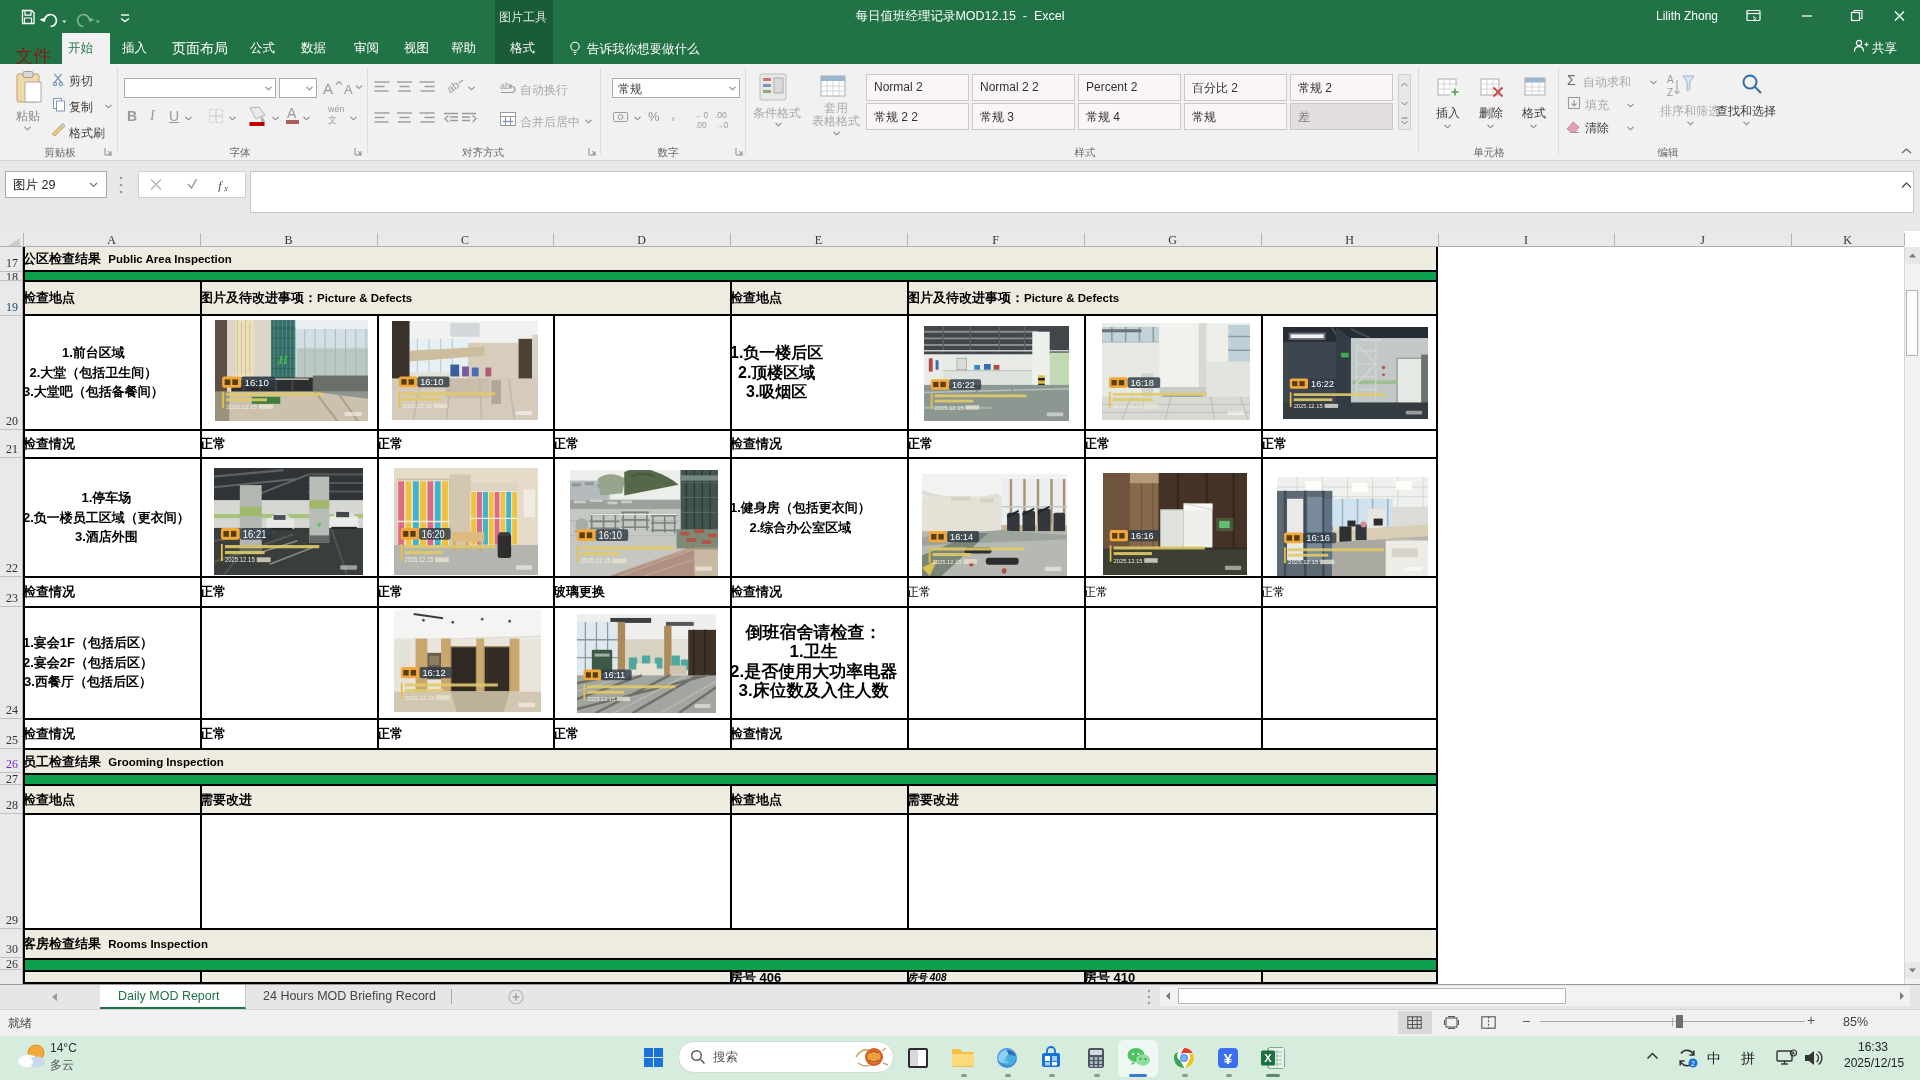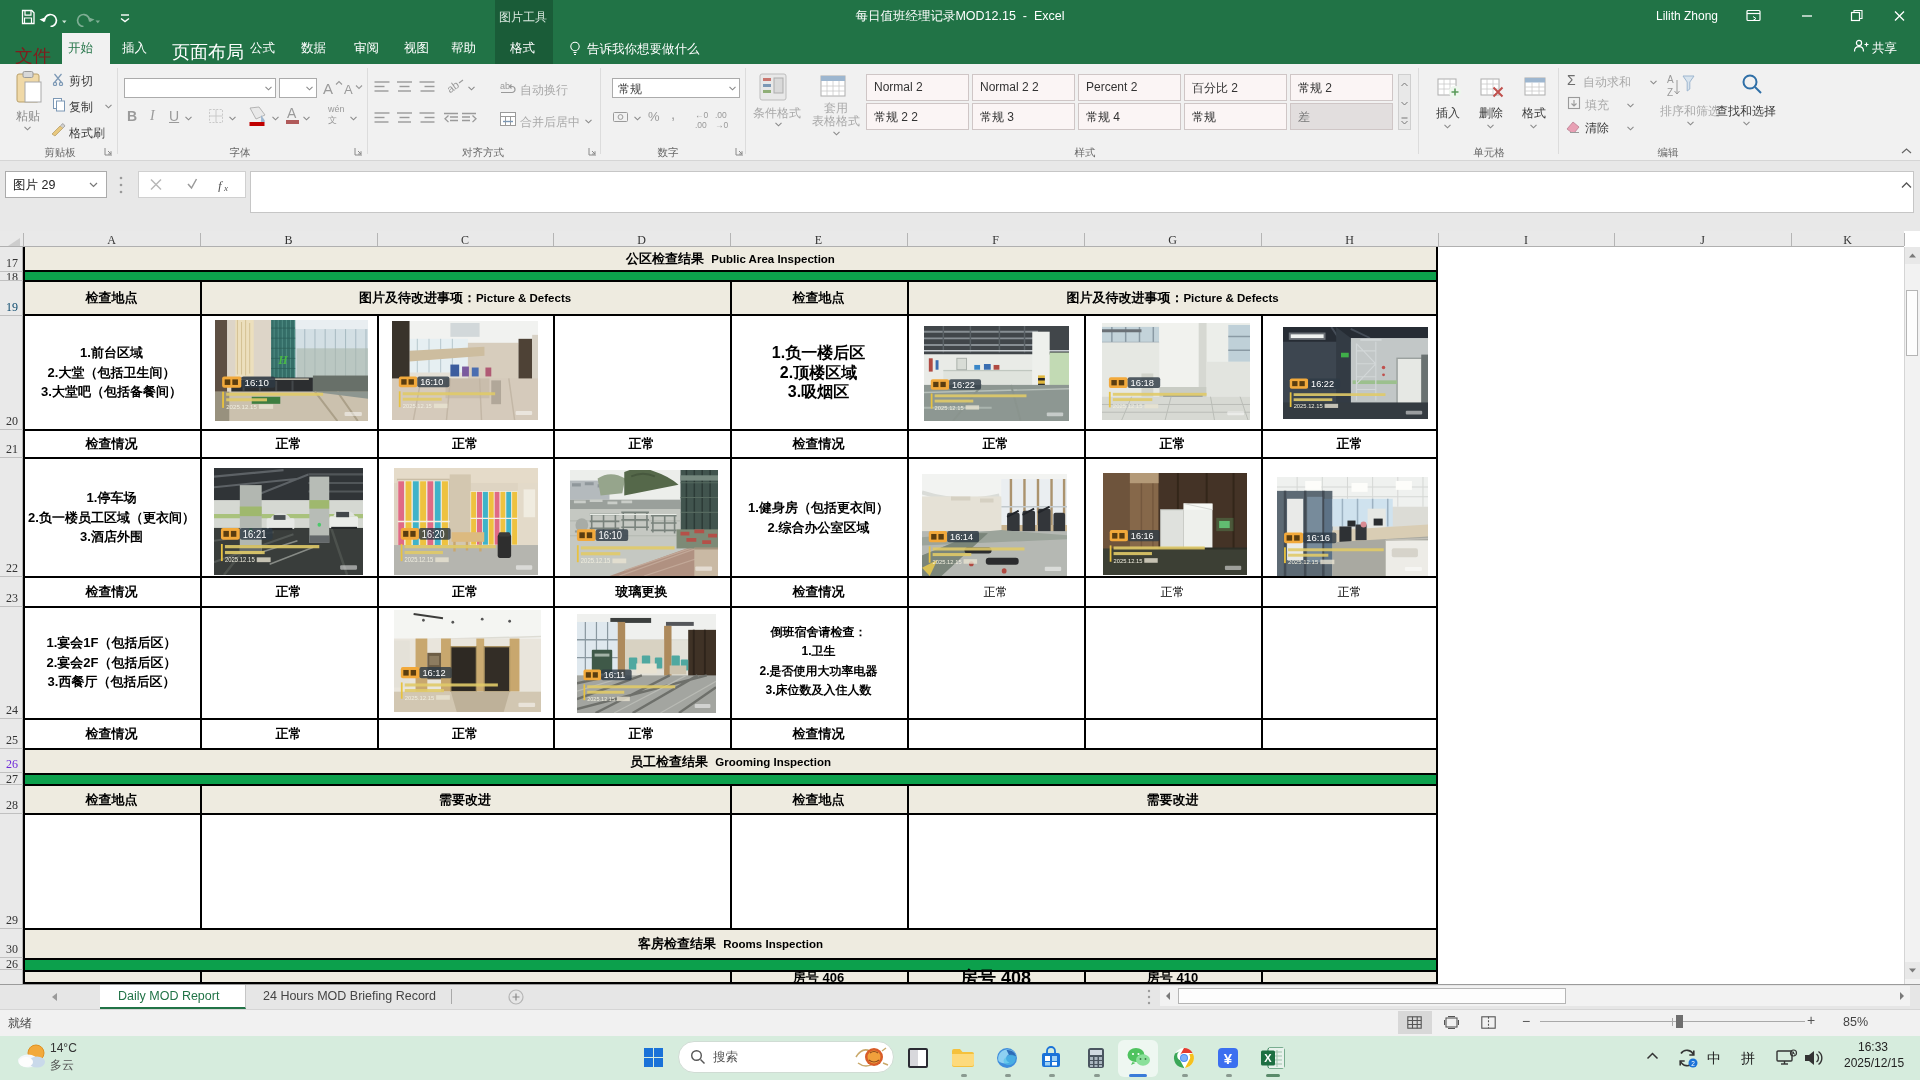--- a/index.html
+++ b/index.html
@@ -1,17 +1,17 @@
 <!DOCTYPE html>
 <html><head><meta charset="utf-8"><style>
 *{margin:0;padding:0;box-sizing:border-box}
 html,body{width:1920px;height:1080px;overflow:hidden;font-family:"Liberation Sans",sans-serif}
 .ab{position:absolute}
 .tx{position:absolute;white-space:nowrap}
-.cell{position:absolute;display:flex;align-items:center;justify-content:center;text-align:center;color:#000}
+.cell{position:absolute;display:flex;align-items:center;text-align:center;color:#000}
 .vline{position:absolute;background:#000;width:2px}
 .hline{position:absolute;background:#000;height:2px}
 svg{position:absolute;display:block}
 </style></head>
 <body style="background:#fff">
 <div class="ab" style="left:0;top:0;width:1920px;height:32px;background:#217346"></div>
 <svg class="ab" style="left:18px;top:7px" width="120" height="20" viewBox="0 0 120 20">
 <g fill="none" stroke="#fff" stroke-width="1.3">
 <path d="M4.5 3.5h9.2l2.3 2.3v10.7h-11.5z"></path>
       <path d="M7 3.8v4.4h6v-4.4" stroke-width="1.2"></path>
@@ -46,21 +46,21 @@
       <path d="M110 4.5v-2h8v8h-2.2" stroke-width="1.1"></path>
 <path d="M151 3.5 l9 9 M160 3.5 l-9 9" stroke-width="1.3"></path>
 </g>
   </svg>
 <div class="ab" style="left:0;top:32px;width:1920px;height:32px;background:#217346"></div>
 <div class="ab" style="left:495px;top:32px;width:58px;height:32px;background:#1a5c38"></div>
 <div class="ab" style="left:62px;top:33px;width:48px;height:31px;background:#f1f1f1"></div>
 <div class="tx" style="left:15px;top:44px;font-size:18px;color:#7f1d1d">文件</div>
 <div class="tx" style="left:68px;top:40px;font-size:12.5px;color:#217346">开始</div>
 <div class="tx" style="left:122px;top:40px;font-size:12.5px;color:#fff">插入</div>
-<div class="tx" style="left:172px;top:40px;font-size:18px;color:#fff">页面布局</div>
+<div class="tx" style="left:172px;top:40px;font-size:14px;color:#fff">页面布局</div>
 <div class="tx" style="left:250px;top:40px;font-size:12.5px;color:#fff">公式</div>
 <div class="tx" style="left:301px;top:40px;font-size:12.5px;color:#fff">数据</div>
 <div class="tx" style="left:354px;top:40px;font-size:12.5px;color:#fff">审阅</div>
 <div class="tx" style="left:404px;top:40px;font-size:12.5px;color:#fff">视图</div>
 <div class="tx" style="left:451px;top:40px;font-size:12.5px;color:#fff">帮助</div>
 <div class="tx" style="left:510px;top:40px;font-size:12.5px;color:#fff">格式</div>
 <svg class="ab" style="left:567px;top:40px" width="16" height="17" viewBox="0 0 16 17">
     <g fill="none" stroke="#fff" stroke-width="1.1">
       <circle cx="8" cy="6.5" r="4.2"></circle>
       <path d="M6.5 12.5h3M7 14.5h2"></path>
@@ -585,34 +585,34 @@
 <div class="cell" style="left:730px;top:459px;width:177px;height:117px;font-size:13px;font-weight:bold;line-height:19.5px">1.健身房（包括更衣间）<br>2.综合办公室区域</div>
 <div class="cell" style="left:23px;top:578px;width:177px;height:28px;font-size:13px;font-weight:bold;">检查情况</div>
 <div class="cell" style="left:200px;top:578px;width:177px;height:28px;font-size:13px;font-weight:bold;">正常</div>
 <div class="cell" style="left:377px;top:578px;width:176px;height:28px;font-size:13px;font-weight:bold;">正常</div>
 <div class="cell" style="left:553px;top:578px;width:177px;height:28px;font-size:13px;font-weight:bold;">玻璃更换</div>
 <div class="cell" style="left:730px;top:578px;width:177px;height:28px;font-size:13px;font-weight:bold;">检查情况</div>
 <div class="cell" style="left:907px;top:578px;width:177px;height:28px;font-size:12px;">正常</div>
 <div class="cell" style="left:1084px;top:578px;width:177px;height:28px;font-size:12px;">正常</div>
 <div class="cell" style="left:1261px;top:578px;width:177px;height:28px;font-size:12px;">正常</div>
 <div class="cell" style="left:23px;top:607px;width:177px;height:111px;font-size:13px;font-weight:bold;line-height:19.5px">1.宴会1F（包括后区）<br>2.宴会2F（包括后区）<br>3.西餐厅（包括后区）</div>
-<div class="cell" style="left:730px;top:607px;width:177px;height:109px;font-size:12px;font-weight:bold;line-height:19.5px">倒班宿舍请检查：<br>1.卫生<br>2.是否使用大功率电器<br>3.床位数及入住人数</div>
+<div class="cell" style="left:730px;top:607px;width:177px;height:109px;font-size:17px;font-weight:bold;line-height:19.5px">倒班宿舍请检查：<br>1.卫生<br>2.是否使用大功率电器<br>3.床位数及入住人数</div>
 <div class="cell" style="left:23px;top:720px;width:177px;height:28px;font-size:13px;font-weight:bold;">检查情况</div>
 <div class="cell" style="left:200px;top:720px;width:177px;height:28px;font-size:13px;font-weight:bold;">正常</div>
 <div class="cell" style="left:377px;top:720px;width:176px;height:28px;font-size:13px;font-weight:bold;">正常</div>
 <div class="cell" style="left:553px;top:720px;width:177px;height:28px;font-size:13px;font-weight:bold;">正常</div>
 <div class="cell" style="left:730px;top:720px;width:177px;height:28px;font-size:13px;font-weight:bold;">检查情况</div>
 <div class="cell" style="left:23px;top:750px;width:1415px;height:23px;font-size:13px;font-weight:bold;">员工检查结果&nbsp;&nbsp;<span style="font-size:11.5px">Grooming Inspection</span></div>
 <div class="cell" style="left:23px;top:786px;width:177px;height:27px;font-size:13px;font-weight:bold;">检查地点</div>
 <div class="cell" style="left:200px;top:786px;width:530px;height:27px;font-size:13px;font-weight:bold;">需要改进</div>
 <div class="cell" style="left:730px;top:786px;width:177px;height:27px;font-size:13px;font-weight:bold;">检查地点</div>
 <div class="cell" style="left:907px;top:786px;width:531px;height:27px;font-size:13px;font-weight:bold;">需要改进</div>
 <div class="cell" style="left:23px;top:930px;width:1415px;height:28px;font-size:13px;font-weight:bold;">客房检查结果&nbsp;&nbsp;<span style="font-size:11.5px">Rooms Inspection</span></div>
 <div class="cell" style="left:730px;top:972px;width:177px;height:12px;font-size:13px;font-weight:bold;">房号 406</div>
-<div class="cell" style="left:907px;top:972px;width:177px;height:12px;font-size:18px;font-weight:bold;">房号 408</div>
+<div class="cell" style="left:907px;top:972px;width:177px;height:12px;font-size:10px;font-weight:bold;font-style:italic;">房号 408</div>
 <div class="cell" style="left:1084px;top:972px;width:177px;height:12px;font-size:13px;font-weight:bold;">房号 410</div>
 <svg class="ab" style="left:215px;top:320px" width="153" height="101" viewBox="0 0 150 100" preserveAspectRatio="none">
     <rect width="150" height="100" fill="#e3eaed"></rect>
     <rect x="0" y="0" width="12" height="100" fill="#5d4f43"></rect>
     <rect x="12" y="0" width="43" height="72" fill="#ddd5c8"></rect>
     <rect x="20" y="0" width="18" height="56" fill="#ecdfbd"></rect>
     <path d="M22 0v54M26 2v52M30 0v55M34 3v50" stroke="#d5c295" stroke-width="1"></path>
     <rect x="55" y="0" width="24" height="70" fill="#356e68"></rect>
     <path d="M58 0v70M62 0v70M66 0v70M70 0v70M74 0v70M78 0v70" stroke="#4d8b82" stroke-width="1"></path>
     <path d="M55 8h24M55 18h24M55 28h24M55 38h24M55 48h24M55 58h24" stroke="#2a5c57" stroke-width="0.7"></path>

